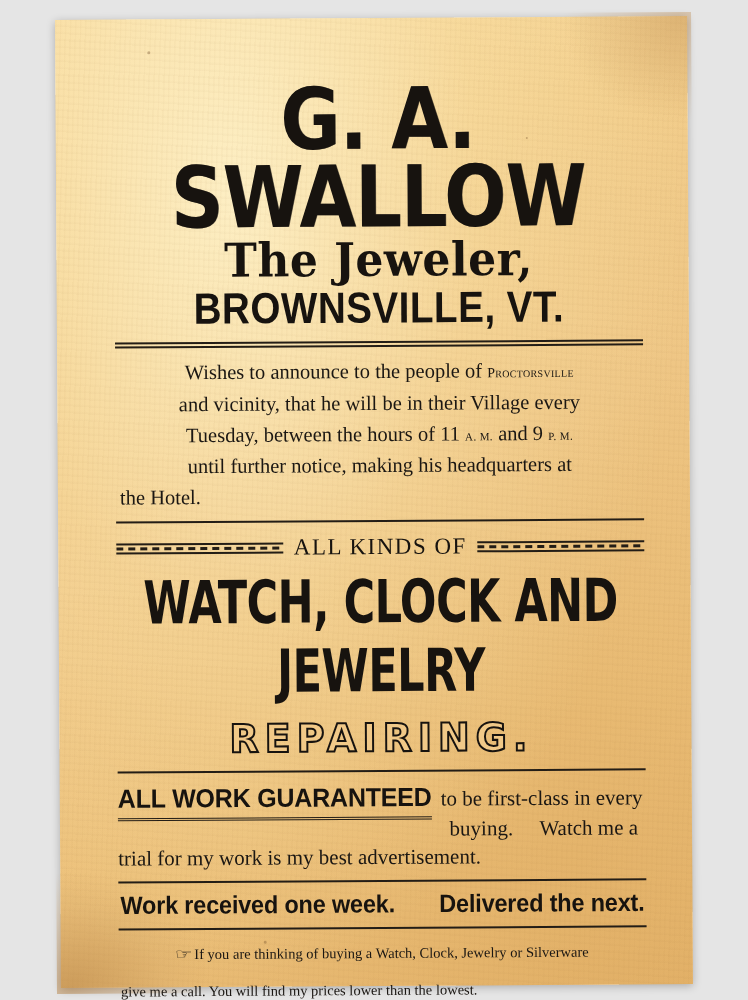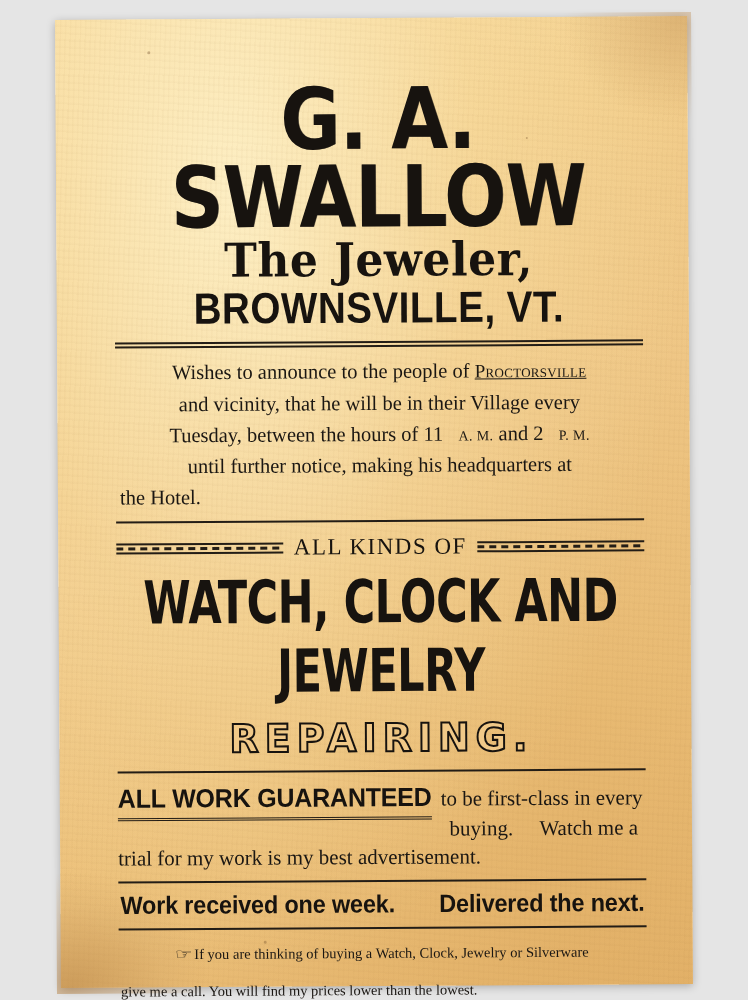--- a/index.html
+++ b/index.html
@@ -134,28 +134,26 @@
   
   .announce {
     font-family: "Liberation Serif", serif;
     font-size: 20.5px;
     line-height: 1.42;
     text-align: center;
     margin: 8px 2px 6px 2px;
   }
   .announce .sc {
     font-variant: small-caps;
-    font-size: 19px;
+    font-size: 14px;
     letter-spacing: 0.3px;
-    text-decoration: underline;
   }
   .announce .tiny {
-    font-size: 14px;
+    font-size: 11px;
     letter-spacing: 0.4px;
-    margin-left: 10px;
   }
   .announce p { margin: 0 0 2px 0; }
   .announce .last { text-align: left; padding-left: 2px; }
 
   
   .band {
     display: flex;
     align-items: center;
     gap: 10px;
     margin: 12px 0 6px 0;
@@ -299,21 +297,21 @@
       <div class="headline ink">G. A. SWALLOW</div>
 
       <div class="subhead1 ink">The Jeweler,</div>
       <div class="subhead2 ink">BROWNSVILLE, VT.</div>
 
       <hr class="rule-double">
 
       <div class="announce">
         <p><span>Wishes to announce to the people of </span><span class="sc">Proctorsville</span></p>
         <p>and vicinity, that he will be in their Village every</p>
-        <p><span>Tuesday, between the hours of 11 </span><span class="tiny">A. M.</span><span> and 2 </span><span class="tiny">P. M.</span></p>
+        <p><span>Tuesday, between the hours of 11 </span><span class="tiny">A. M.</span><span> and 9 </span><span class="tiny">P. M.</span></p>
         <p>until further notice, making his headquarters at</p>
         <p class="last">the Hotel.</p>
       </div>
 
       <hr class="rule-single">
 
       <div class="band">
         <div class="dashes"></div>
         <div class="band-label ink">ALL KINDS OF</div>
         <div class="dashes"></div>

